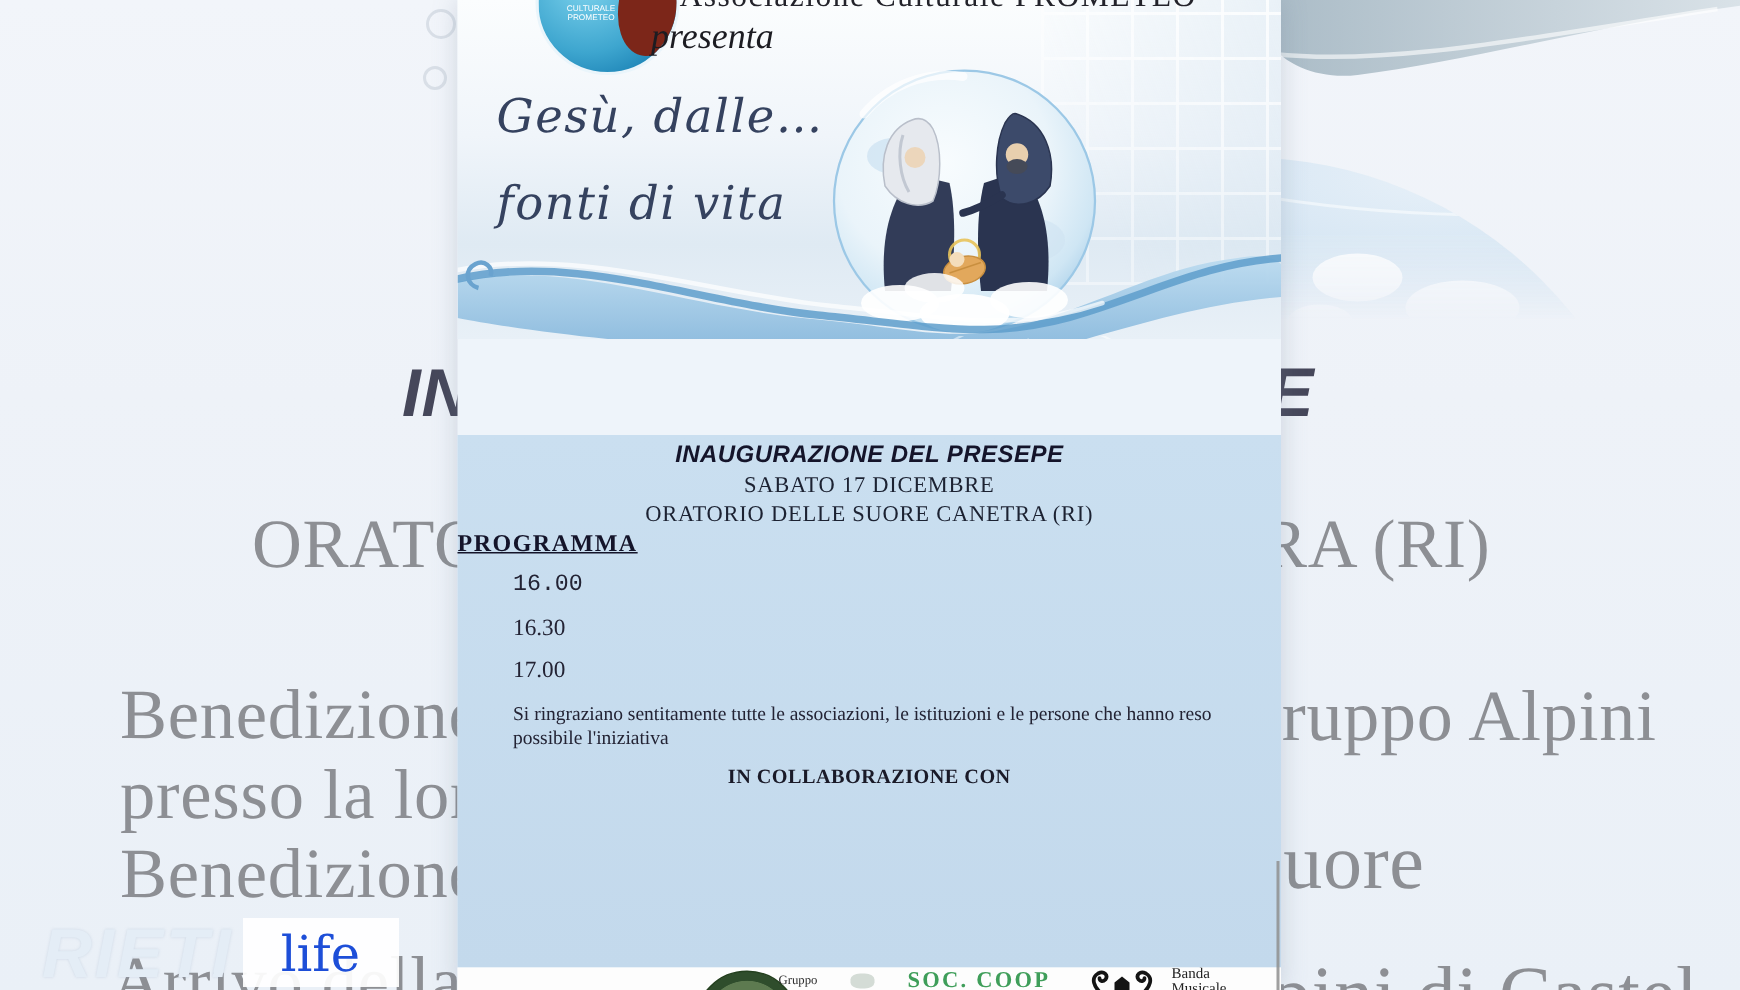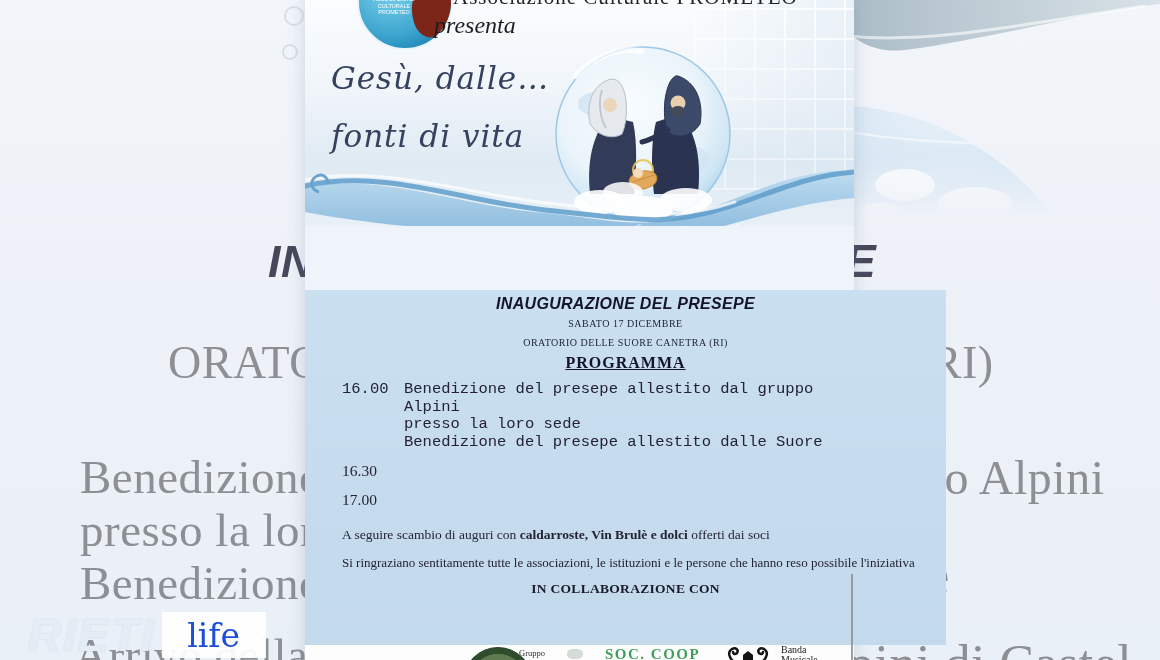--- a/index.html
+++ b/index.html
@@ -43,27 +43,27 @@
                 font-size:21px;letter-spacing:1px;color:#23232b;white-space:nowrap;}
   .presenta{position:absolute;left:129px;top:12px;font-style:italic;font-size:24px;color:#1c1c22;}
   .tagline{position:absolute;left:26px;font-family:"DejaVu Serif",serif;font-style:italic;
            font-size:31px;color:#35425f;letter-spacing:1px;}
   .tag1{top:60px;} .tag2{top:118px;}
   .bubble-svg{position:absolute;left:232px;top:42px;}
   .wave-svg{position:absolute;left:0;top:142px;}
   .globe-half{position:absolute;left:262px;top:224px;width:238px;height:66px;overflow:hidden;}
 
   
-  .program{position:absolute;left:0;top:290px;width:641px;height:355px;
+  .program{position:absolute;left:0;top:290px;width:549px;height:355px;
            background:linear-gradient(180deg,#cadff0 0%,#c3d9ec 100%);color:#232334;}
   .ev-title{padding-top:5px;text-align:center;font-family:"Liberation Sans",sans-serif;
             font-style:italic;font-weight:bold;font-size:16px;line-height:18px;color:#14142a;letter-spacing:.3px;}
-  .ev-date,.ev-venue{text-align:center;font-size:10px;line-height:18px;letter-spacing:.5px;color:#1c2232;}
+  .ev-date,.ev-venue{text-align:center;font-size:15px;line-height:18px;letter-spacing:.5px;color:#1c2232;}
   .ev-date{margin-top:2px;} .ev-venue{margin-top:1px;}
-  .ev-prog{margin-top:2px;text-align:center;font-weight:bold;font-size:16px;line-height:18px;
+  .ev-prog{margin-top:2px;text-align:left;font-weight:bold;font-size:16px;line-height:18px;
            text-decoration:underline;letter-spacing:1px;color:#14142a;}
   .sched-row{display:flex;padding-left:37px;font-size:15.5px;line-height:17.5px;}
   .r1{margin-top:9px;font-family:Liberation Mono, monospace;} .r2{margin-top:11px;} .r3{margin-top:11px;}
   .sched-time{width:62px;flex:none;}
   .sched-body{width:435px;}
   .bu{font-weight:bold;text-decoration:underline;}
   .note{margin-top:19px;padding-left:37px;font-size:13.5px;white-space:nowrap;}
   .thanks{margin-top:12px;padding-left:37px;padding-right:12px;font-size:13px;line-height:16px;}
   .collab{margin-top:10px;text-align:center;font-weight:bold;font-size:13.5px;
           letter-spacing:.3px;color:#1a1a28;}
@@ -248,38 +248,30 @@
     </div>
 
     <div class="program">
       <div class="ev-title">INAUGURAZIONE DEL PRESEPE</div>
       <div class="ev-date">SABATO 17 DICEMBRE</div>
       <div class="ev-venue">ORATORIO DELLE SUORE CANETRA (RI)</div>
       <div class="ev-prog">PROGRAMMA</div>
 
       <div class="sched-row r1">
         <div class="sched-time">16.00</div>
-        <div class="sched-body">
-          <div>Benedizione del presepe allestito dal gruppo Alpini</div>
-          <div>presso la loro sede</div>
-          <div>Benedizione del presepe allestito dalle Suore</div>
-        </div>
       </div>
 
       <div class="sched-row r2">
         <div class="sched-time">16.30</div>
       </div>
 
       <div class="sched-row r3">
         <div class="sched-time">17.00</div>
       </div>
 
-      <div class="note">
-        <span>A seguire scambio di auguri con </span><b>caldarroste, Vin Brulè e dolci</b><span> offerti dai soci</span>
-      </div>
 
       <div class="thanks">Si ringraziano sentitamente tutte le associazioni, le istituzioni e le persone che hanno reso possibile l'iniziativa</div>
 
       <div class="collab">IN COLLABORAZIONE CON</div>
     </div>
 
     <div class="band">
       <div class="emblem"></div>
       <div class="gruppo">Gruppo</div>
       <div class="mini-ico"></div>

